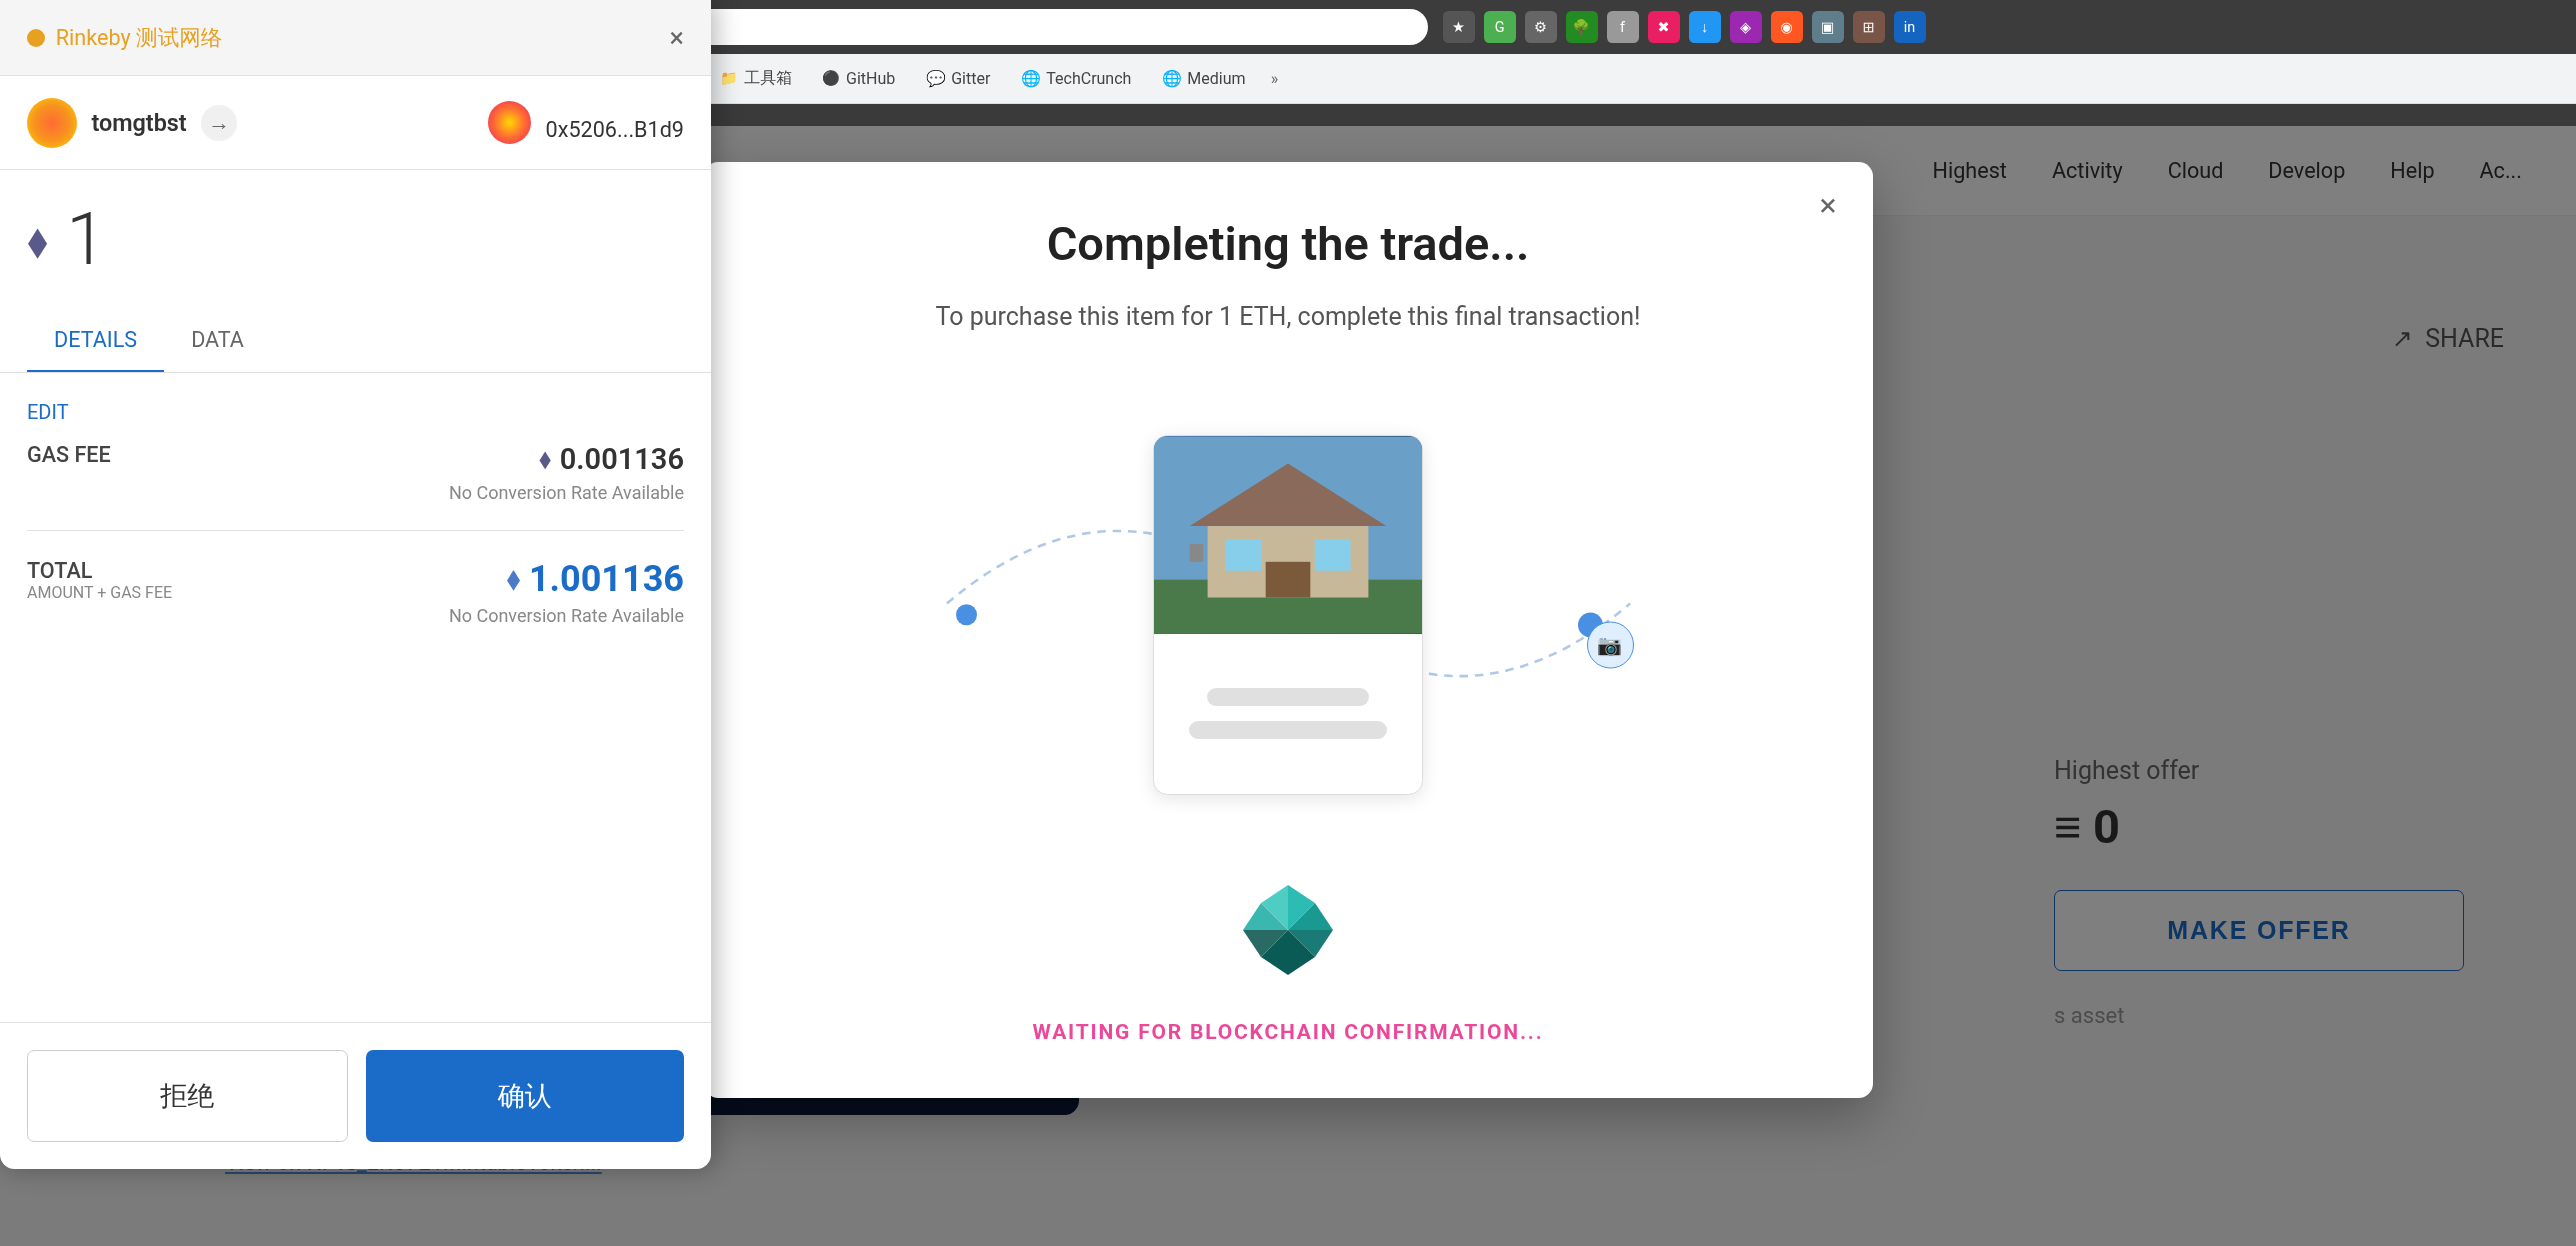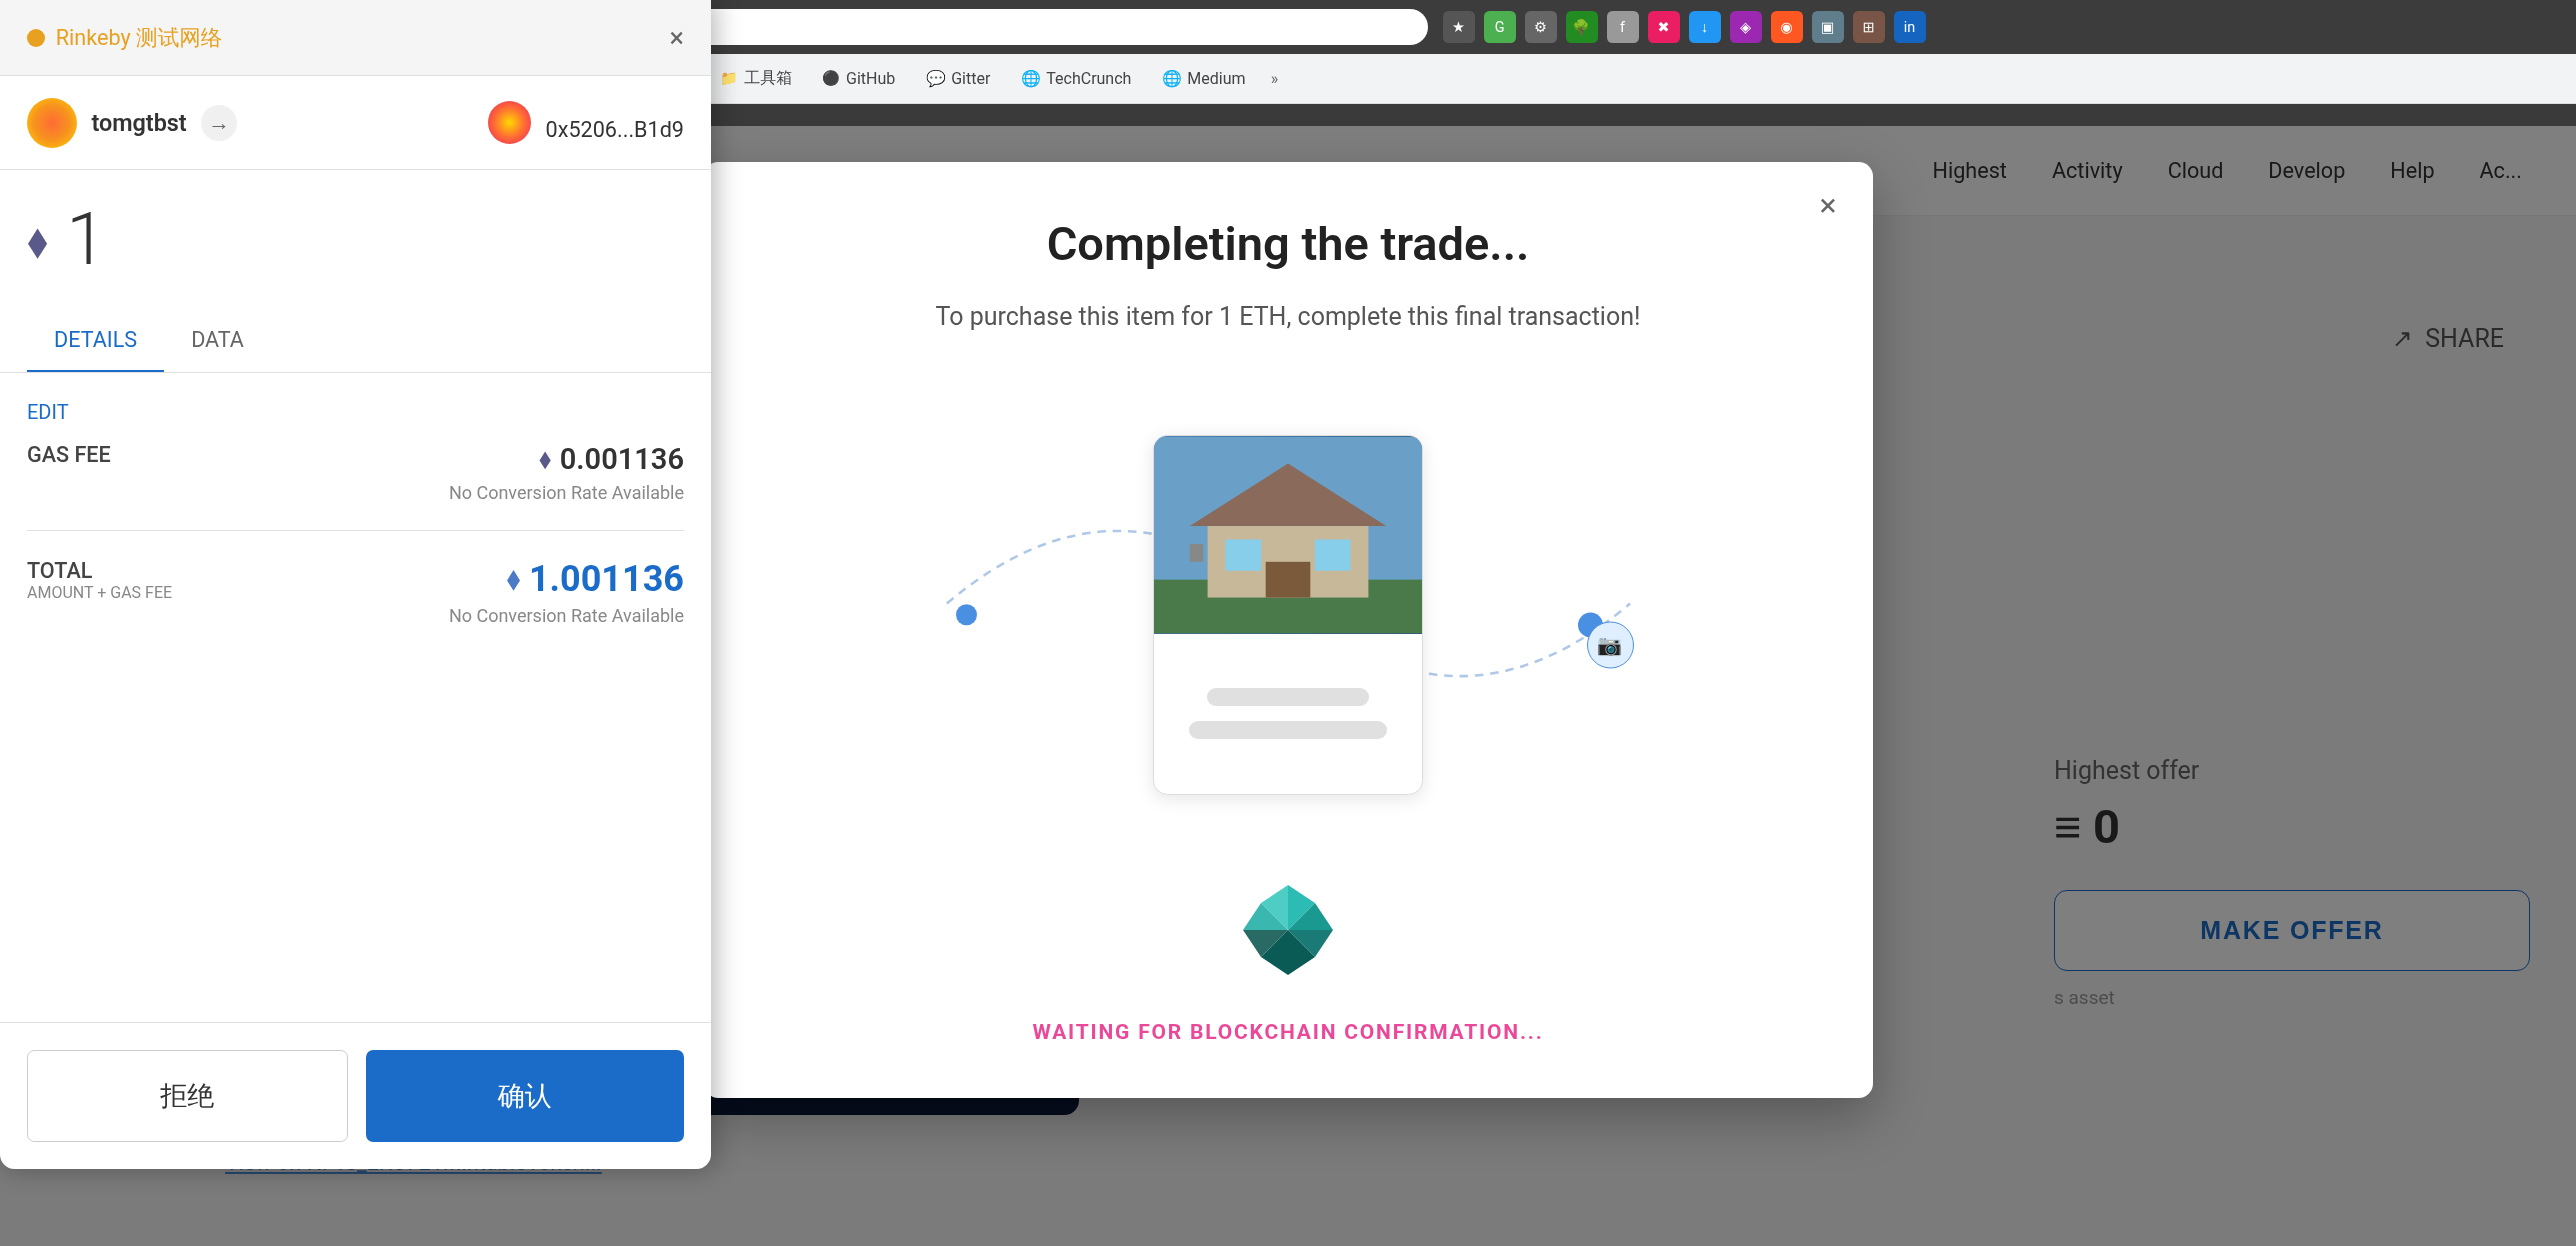--- a/index.html
+++ b/index.html
@@ -97,35 +97,35 @@
       color: #666;
       margin-bottom: 14.4px;
     }
     .highest-offer-value {
       font-size: 47px;
       font-weight: bold;
       color: #333;
       margin-bottom: 36px;
     }
     .make-offer-btn {
-      width: 476px;
+      width: 410px;
       padding: 25px 0;
       border: 1.8px solid #1a6cc8;
       color: #1a6cc8;
       background: white;
       font-size: 25px;
       font-weight: bold;
       text-align: center;
       cursor: pointer;
-      border-radius: 13px;
+      border-radius: 7px;
       letter-spacing: 1.8px;
     }
     .asset-text {
-      margin-top: 15px;
-      font-size: 19px;
+      margin-top: 32px;
+      font-size: 22px;
       color: #999;
     }
 
     
     .bottom-link {
       position: absolute;
       bottom: 72px;
       left: 225px;
       font-size: 21.6px;
       color: #4a90e2;

